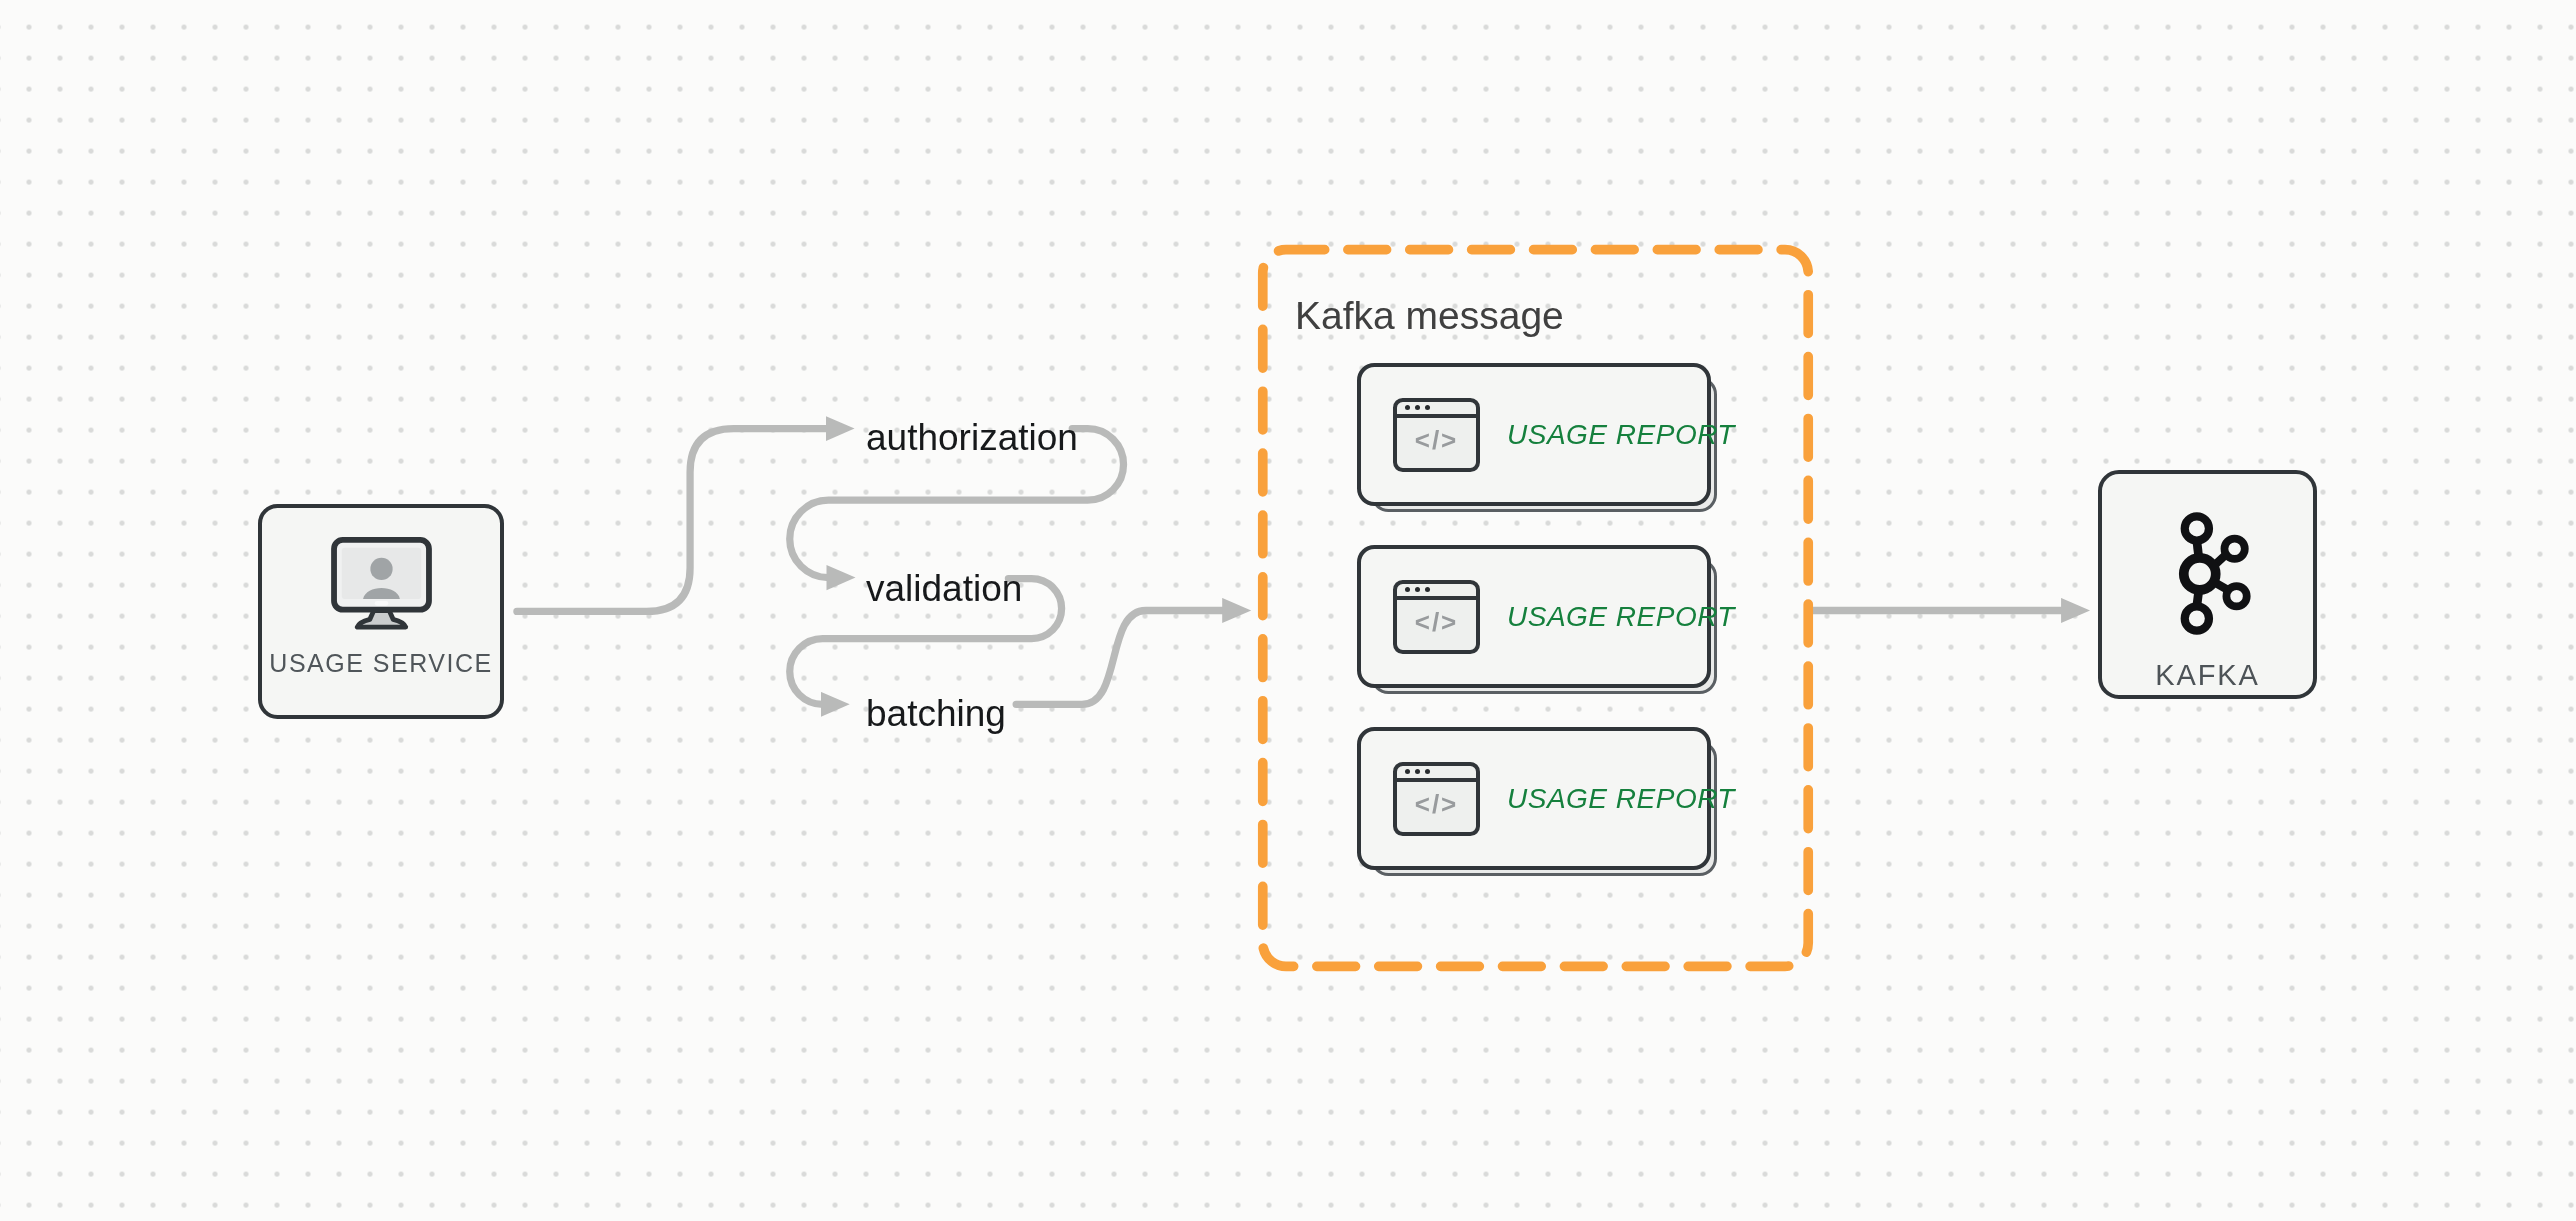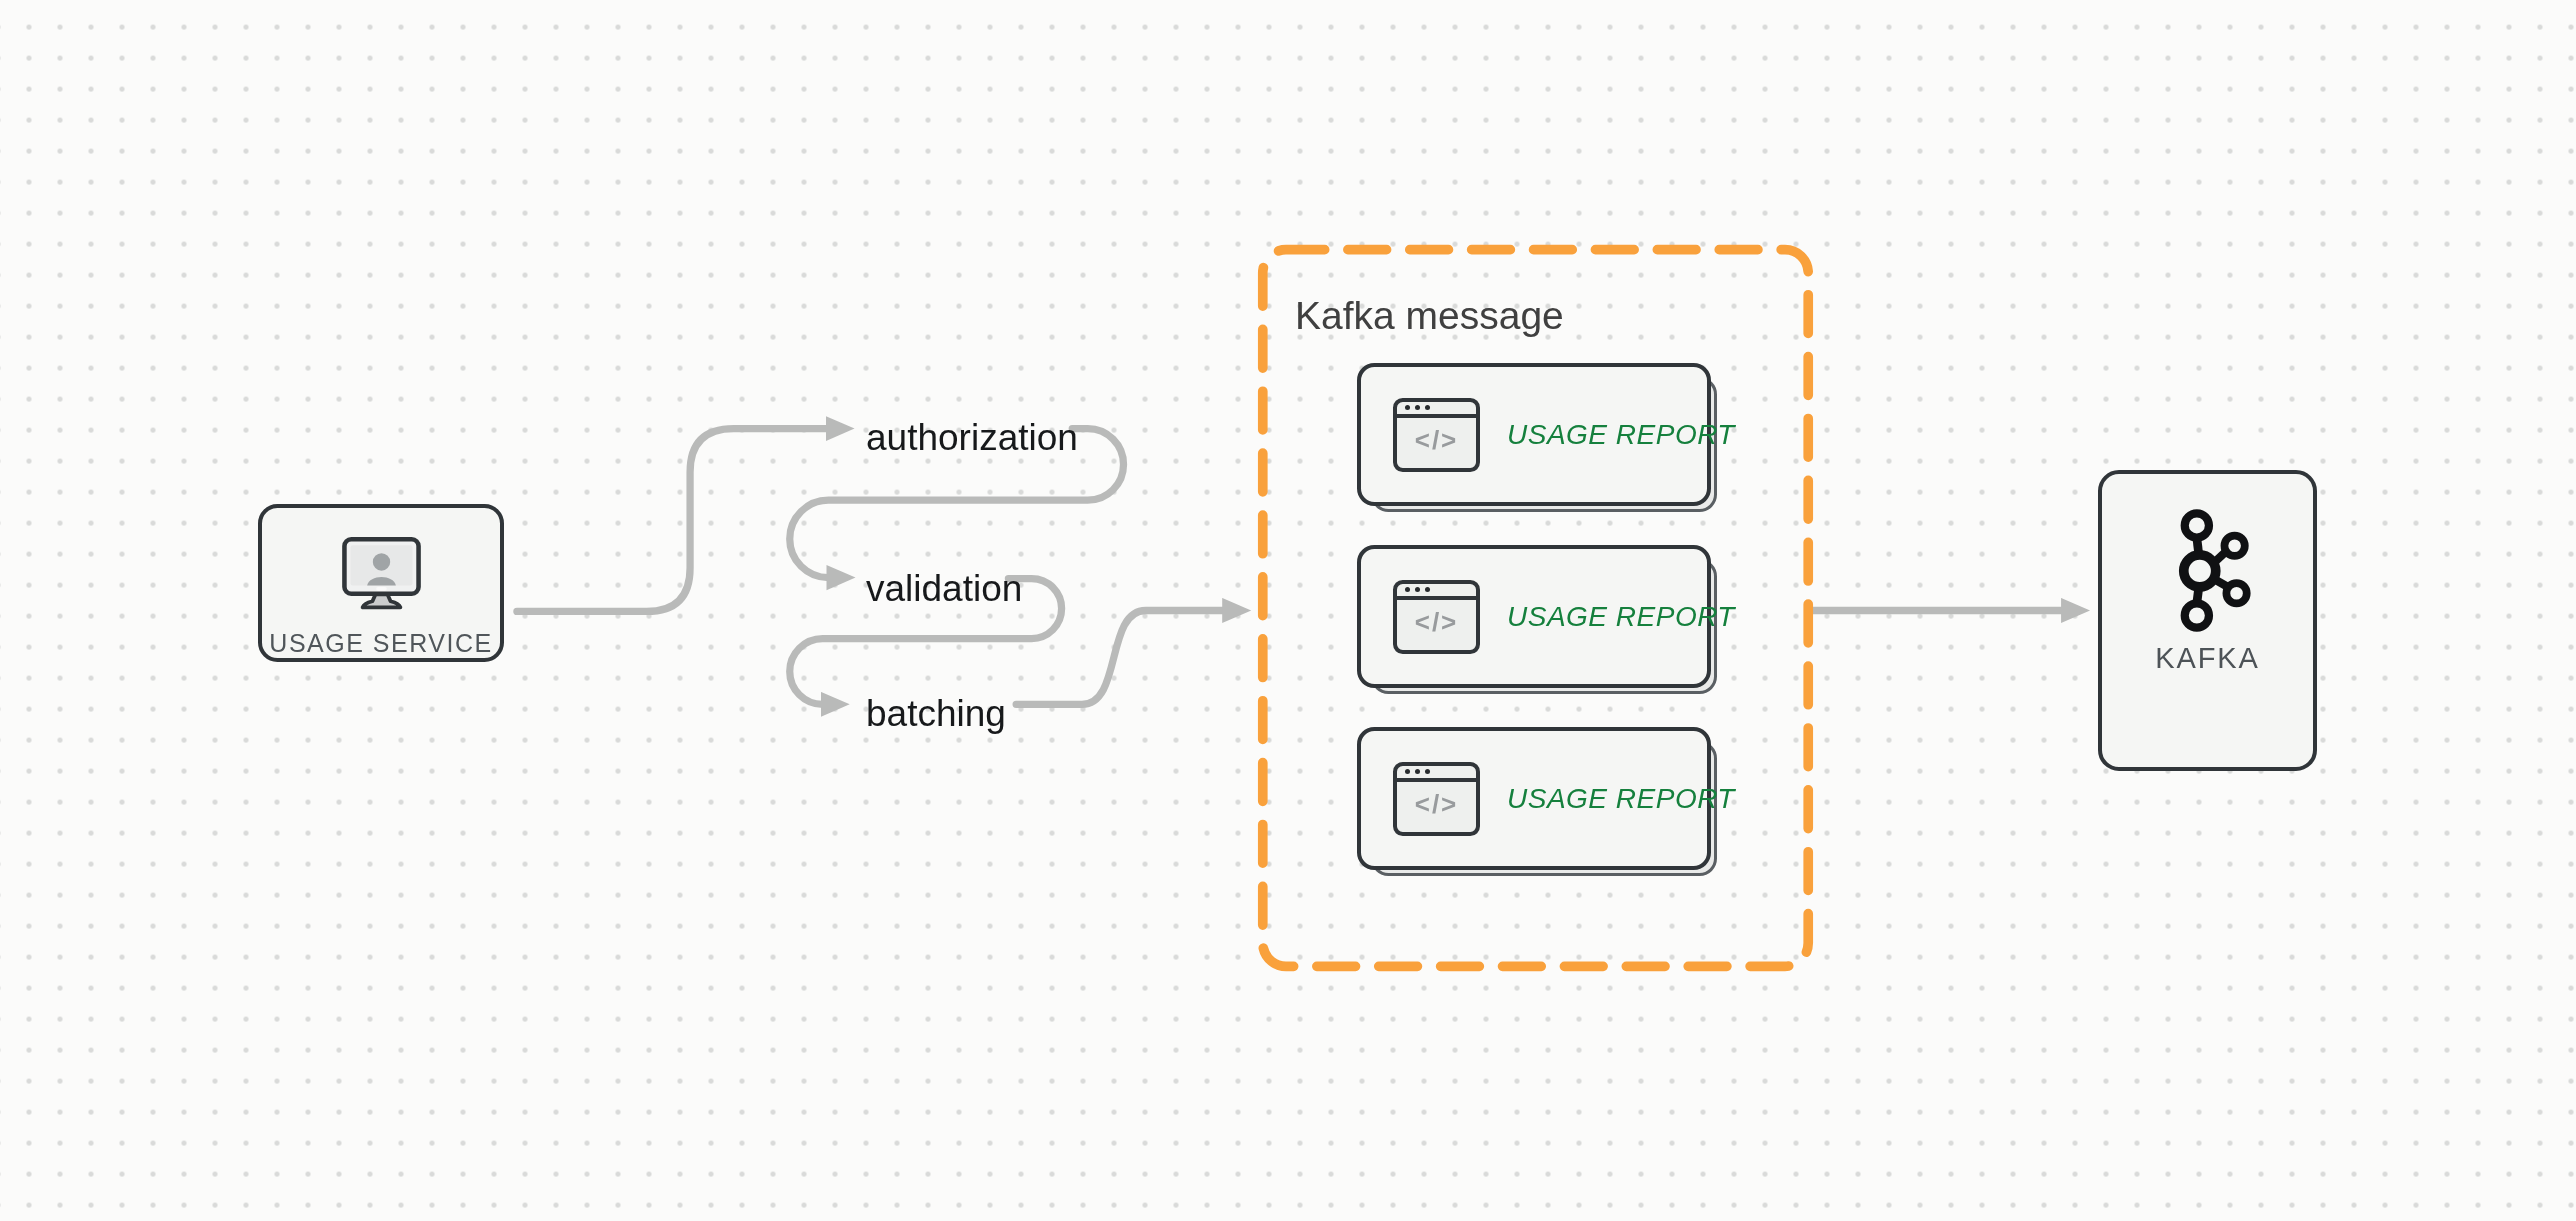--- a/index.html
+++ b/index.html
@@ -26,30 +26,30 @@
     border:4.8px solid var(--border);
     display:flex;flex-direction:column;align-items:center;
   }
   .node-label{
     color:#50565A;
     letter-spacing:1.5px;
     font-weight:500;
   }
 
   .usage-service{
-    left:258px;top:504px;width:246px;height:158px;
+    left:258px;top:504px;width:246px;height:215px;
     border-radius:19.4px;
     padding-top:29px;gap:19.4px;
   }
   .usage-service .node-label{font-size:25px;}
 
   .kafka-node{
-    left:2098px;top:470px;width:219px;height:301px;
+    left:2098px;top:470px;width:219px;height:229px;
     border-radius:21px;
-    padding-top:31px;gap:9px;
+    padding-top:31px;gap:23px;justify-content:center;
   }
   .kafka-node .node-label{font-size:29px;letter-spacing:1.9px;color:#4D5357;}
 
   
   svg.flow{position:absolute;left:0;top:0;width:2576px;height:1221px;pointer-events:none;}
   .flow path{fill:none;stroke:var(--arrow);stroke-width:7.5px;stroke-linecap:round;}
 
   
   .step-label{
     position:absolute;left:866px;height:45px;line-height:45px;

